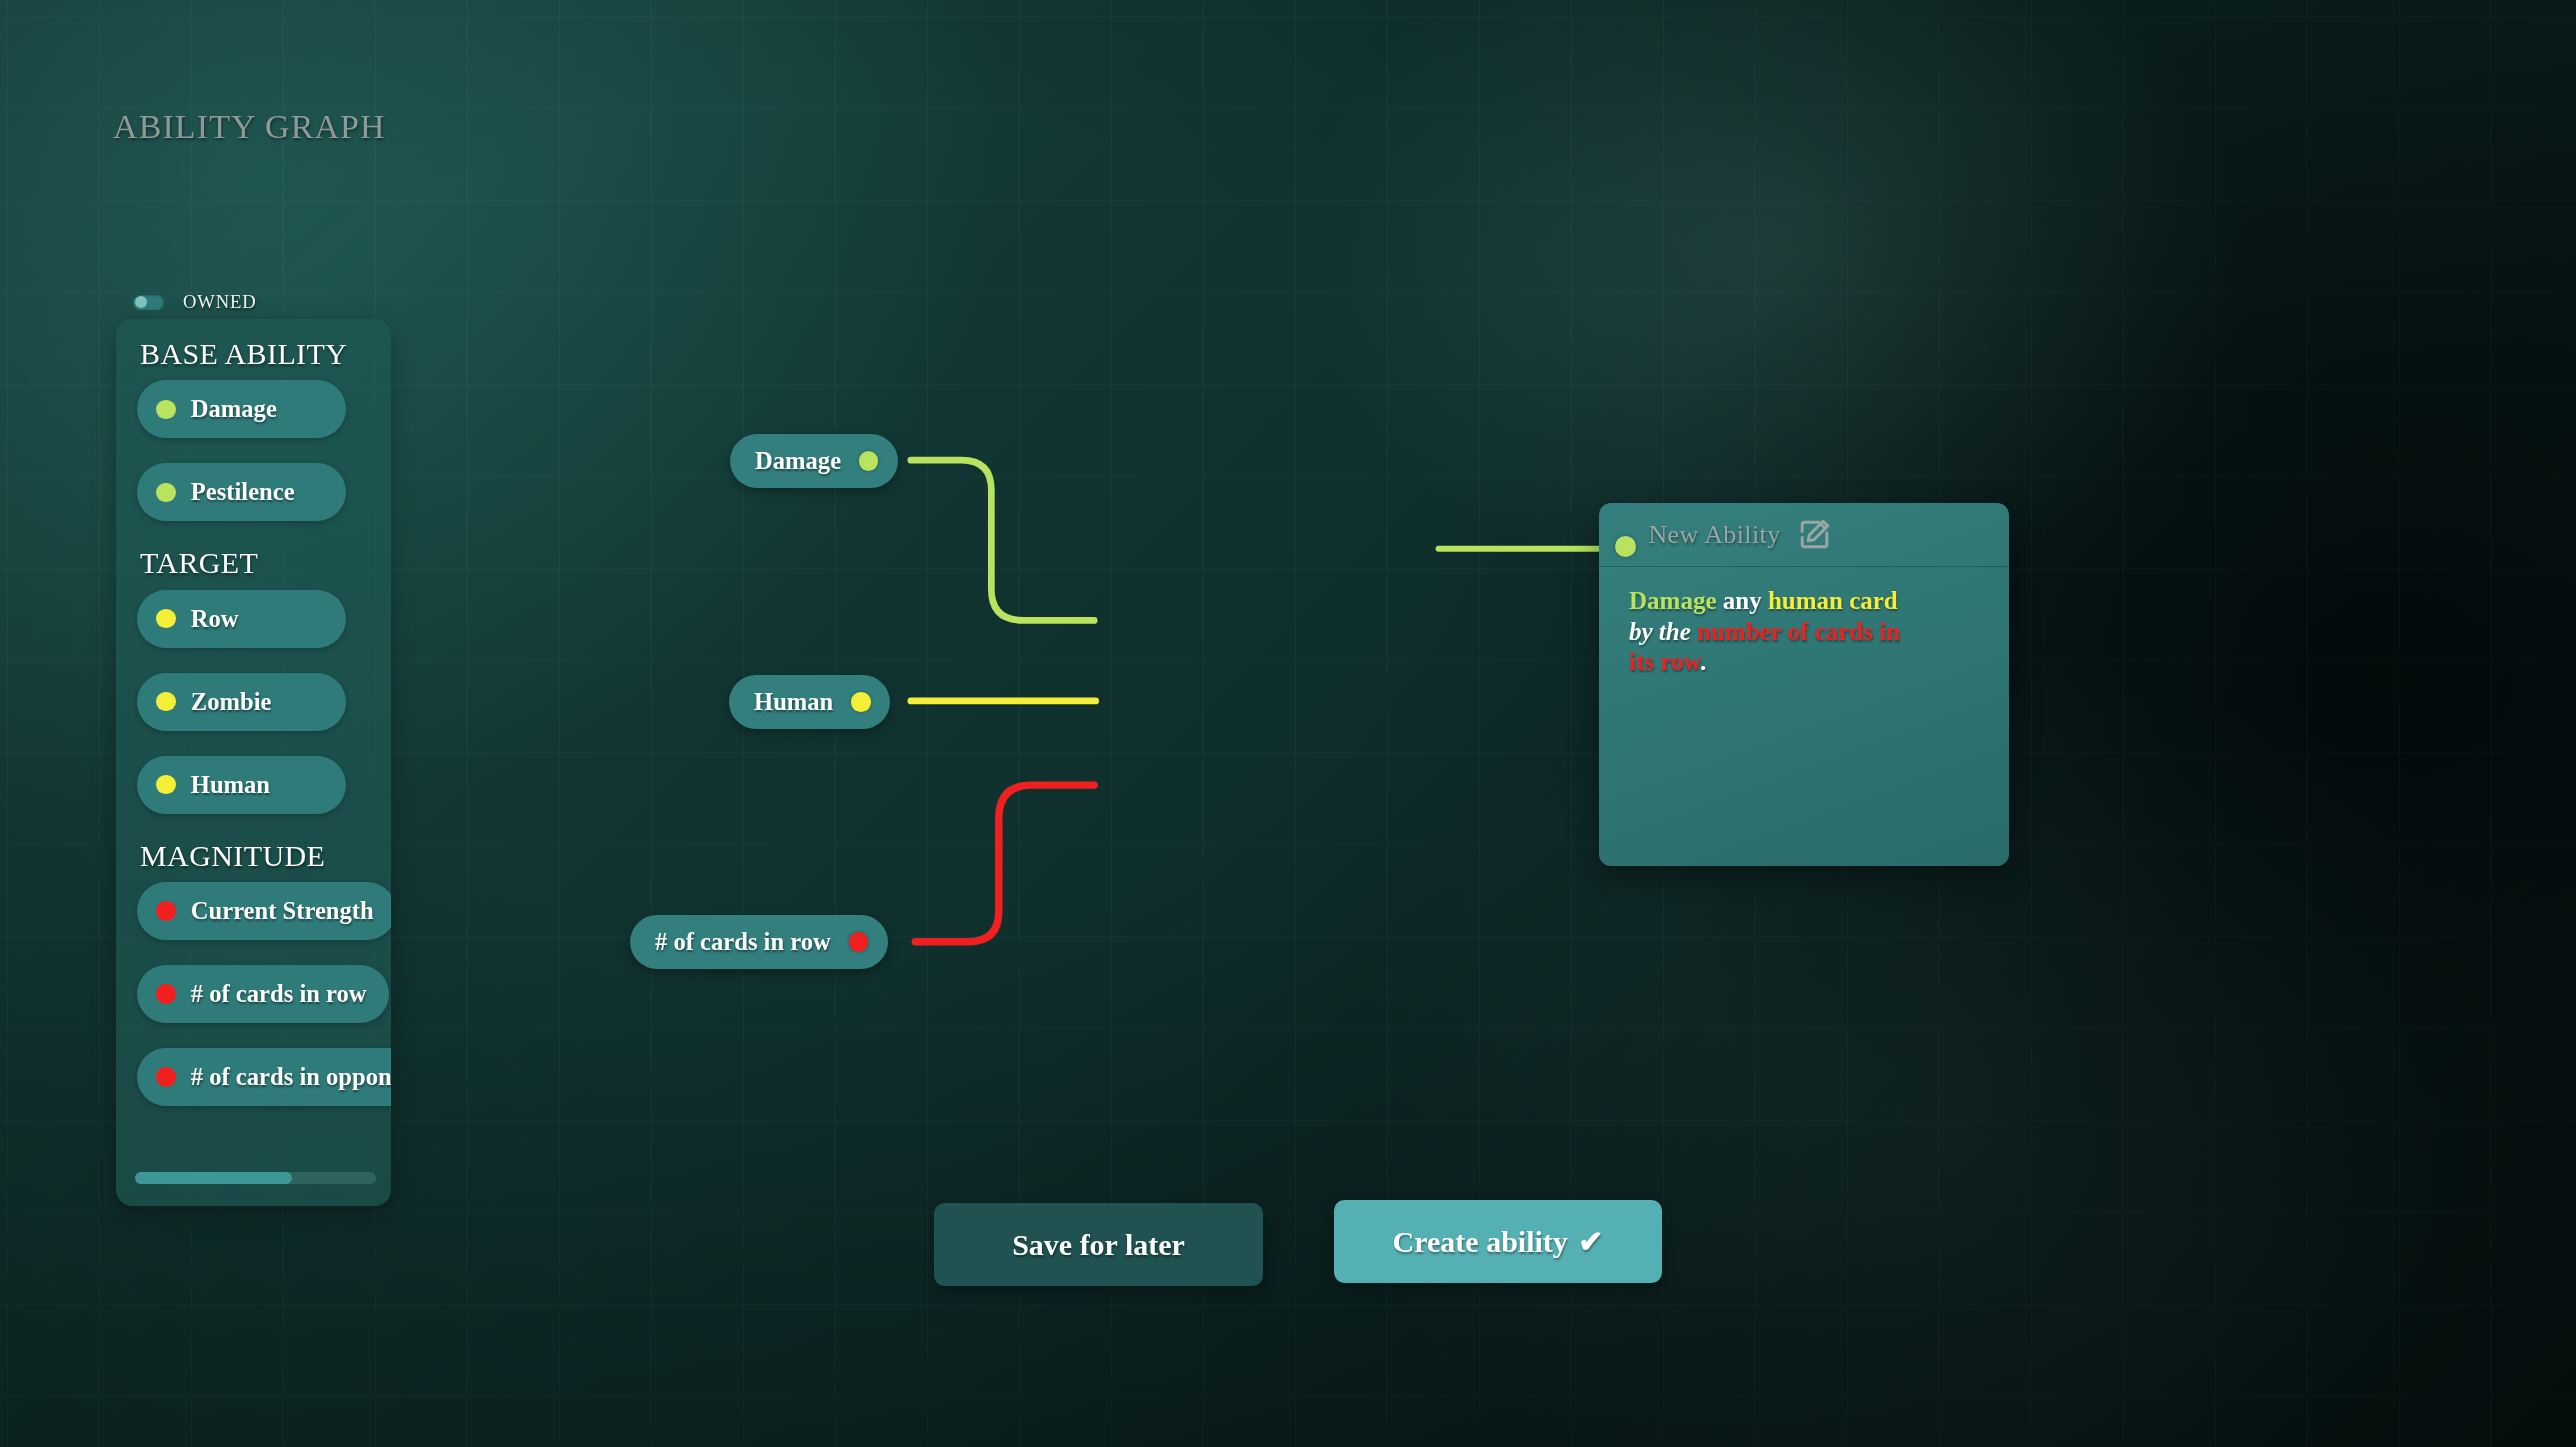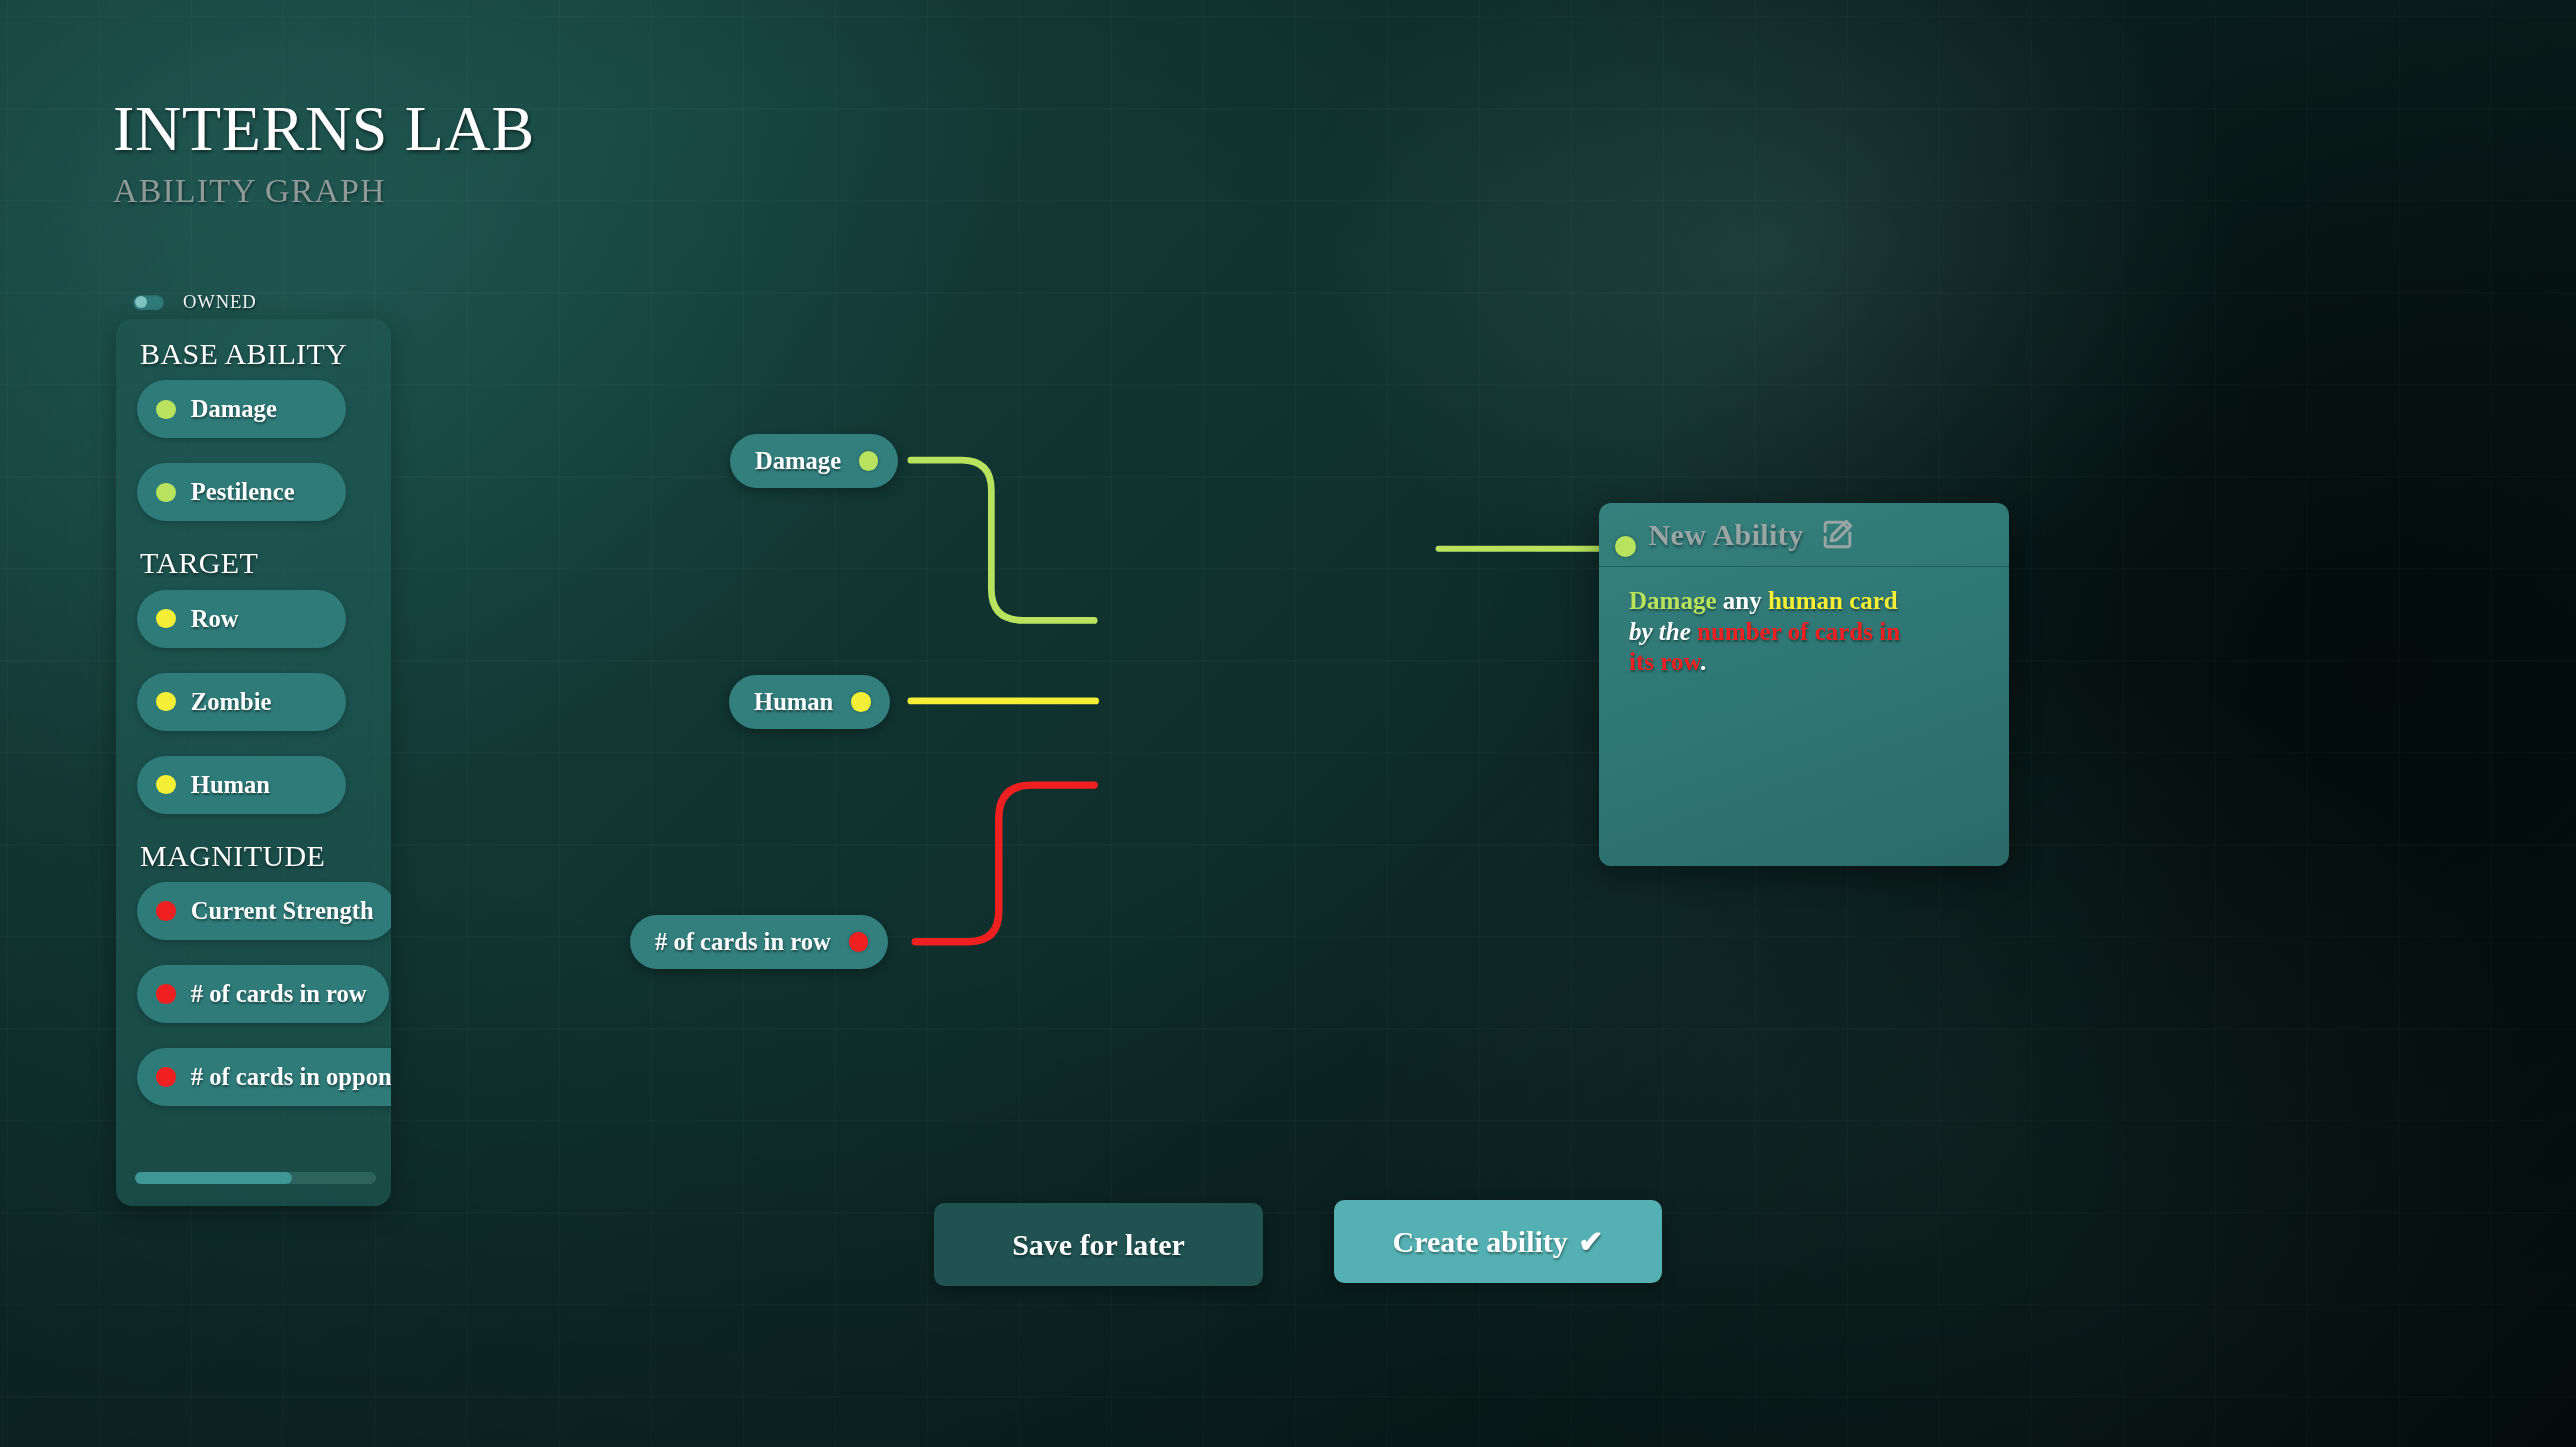--- a/index.html
+++ b/index.html
@@ -156,21 +156,21 @@
     height: 64px; padding: 0 0 0 30px;
     border-bottom: 1.5px solid rgba(10,40,40,0.35);
     position: relative;
   }
   .card-title {
     font-size: 34px; color: #ffffff; letter-spacing: 0.4px;
     white-space: nowrap;
     text-shadow: 0.7px 1.5px 3px rgba(0,0,0,0.45);
   }
   .card-title.muted {
-    color: #9aa6a4; font-size: 30px; font-weight: bold;
+    color: #9aa6a4; font-size: 26px; font-weight: normal;
   }
   .card-body { padding: 19.4px 30px 0 30px; }
 
   .port-row {
     display: flex; align-items: center; gap: 16.4px;
     position: absolute; left: 33px;
   }
   .port-row .port {
     width: 21px; height: 21px; border-radius: 50%; flex: none;
     box-shadow: 0 0 4.5px rgba(0,0,0,0.28);
@@ -224,21 +224,20 @@
   }
 </style>
 </head>
 <body>
 
 <div id="app">
   <div id="bg-grid"></div>
   <div id="bg-vignette"></div>
 
   <div id="header">
-    <div id="app-title">INTERNS LAB</div>
     <div id="app-subtitle">ABILITY GRAPH</div>
   </div>
 
   <div id="owned-row">
     <div id="owned-toggle"></div>
     <div id="owned-label">OWNED</div>
   </div>
 
   <div id="sidebar">
     <div id="sidebar-scroll">

